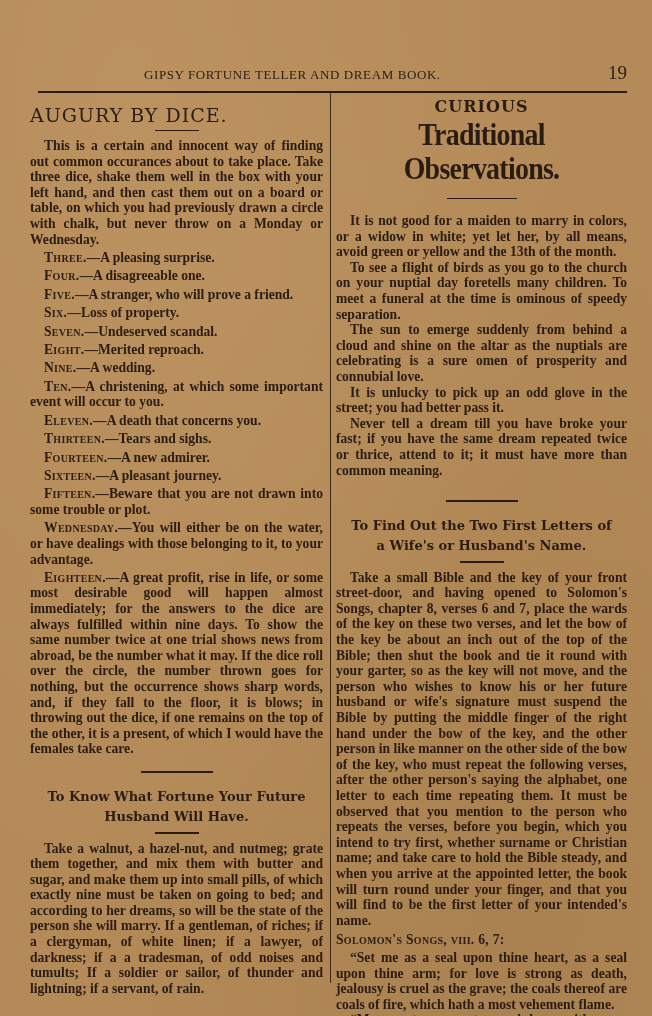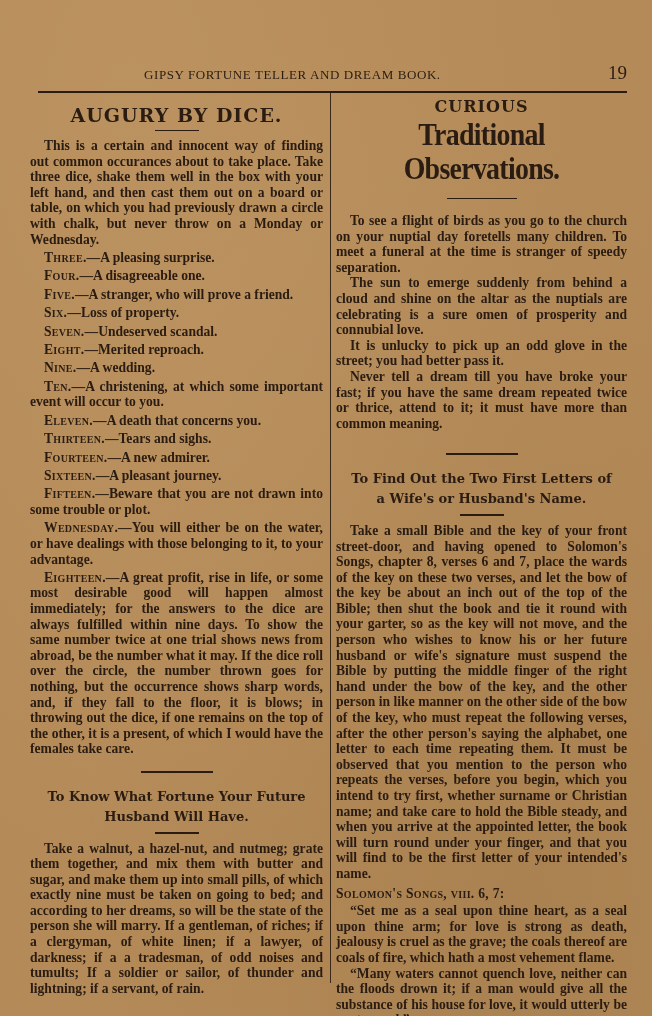--- a/index.html
+++ b/index.html
@@ -15,21 +15,21 @@
   }
   .page{position:absolute;left:0;top:0;width:652px;height:1016px;}
   .running-head{position:absolute;left:38px;top:60px;width:589px;height:26px;}
   .running-title{position:absolute;left:106px;top:7px;font-size:13px;letter-spacing:0.6px;font-family:"Liberation Serif",serif;}
   .page-number{position:absolute;right:0;top:2px;font-size:19px;font-family:"Liberation Serif",serif;}
   .head-rule{position:absolute;left:38px;top:91px;width:589px;height:2px;background:#2a1c12;}
   .col-rule{position:absolute;left:330px;top:93px;width:1px;height:890px;background:#3a2818;}
   .col{position:absolute;top:96px;font-family:"Liberation Serif",serif;font-size:13.6px;line-height:15.6px;text-align:justify;}
   .col-left{left:30px;width:293px;}
   .col-right{left:336px;width:291px;}
-  .h-big{text-align:center;font-family:"DejaVu Serif",serif;font-weight:bold;font-size:19px;letter-spacing:1px;margin:12px 0 6px 0;}
+  .h-big{text-align:left;font-family:"DejaVu Serif",serif;font-weight:normal;font-size:19px;letter-spacing:1px;margin:12px 0 6px 0;}
   .h-curious{text-align:center;font-family:"DejaVu Serif",serif;font-weight:bold;font-size:16px;letter-spacing:1px;margin:3px 0 0 0;}
   .h-trad{text-align:center;font-family:"Liberation Serif",serif;font-weight:bold;font-size:31px;letter-spacing:-0.8px;transform:scaleX(0.9);margin:3px 0 0 0;line-height:34px;}
   .h-sub{text-align:center;font-family:"DejaVu Serif",serif;font-weight:bold;font-size:13px;line-height:20px;margin:0;}
   .short-rule{width:44px;height:1.5px;background:#2a1c12;margin:5px auto 7px auto;}
   .sec-rule{width:72px;height:2px;background:#2a1c12;margin:14px auto 14px auto;}
   p{margin:0;text-indent:14px;font-weight:bold;}
   p.item{margin-top:2.8px;}
   .sc{font-variant:small-caps;letter-spacing:0.3px;}
   .verse-head{margin:4px 0 2px 0;text-indent:0;}
 </style>
@@ -72,21 +72,22 @@
     <div class="h-sub">To Know What Fortune Your Future Husband Will Have.</div>
     <div class="short-rule"></div>
     <p>Take a walnut, a hazel-nut, and nutmeg; grate them together, and mix them with butter and sugar, and make them up into small pills, of which exactly nine must be taken on going to bed; and according to her dreams, so will be the state of the person she will marry. If a gentleman, of riches; if a clergyman, of white linen; if a lawyer, of darkness; if a a tradesman, of odd noises and tumults; If a soldier or sailor, of thunder and lightning; if a servant, of rain.</p>
   </div>
 
   <div class="col col-right">
     <div class="h-curious">CURIOUS</div>
     <div class="h-trad">Traditional Observations.</div>
     <div class="short-rule" style="width:70px;margin:12px auto 14px auto;"></div>
     <div id="obs-list">
-        <p>To see a flight of birds as you go to the church on your nuptial day foretells many children. To meet a funeral at the time is stranger of speedy separation.</p>
+        <p>It is not good for a maiden to marry in colors, or a widow in white; yet let her, by all means, avoid green or yellow and the 13th of the month.</p>
+        <p>To see a flight of birds as you go to the church on your nuptial day foretells many children. To meet a funeral at the time is ominous of speedy separation.</p>
         <p>The sun to emerge suddenly from behind a cloud and shine on the altar as the nuptials are celebrating is a sure omen of prosperity and connubial love.</p>
         <p>It is unlucky to pick up an odd glove in the street; you had better pass it.</p>
         <p>Never tell a dream till you have broke your fast; if you have the same dream repeated twice or thrice, attend to it; it must have more than common meaning.</p>
       </div>
 
     <div class="sec-rule" style="margin:22px auto 14px auto;"></div>
     <div class="h-sub">To Find Out the Two First Letters of</div>
     <div class="h-sub">a Wife's or Husband's Name.</div>
     <div class="short-rule"></div>
     <p>Take a small Bible and the key of your front street-door, and having opened to Solomon's Songs, chapter 8, verses 6 and 7, place the wards of the key on these two verses, and let the bow of the key be about an inch out of the top of the Bible; then shut the book and tie it round with your garter, so as the key will not move, and the person who wishes to know his or her future husband or wife's signature must suspend the Bible by putting the middle finger of the right hand under the bow of the key, and the other person in like manner on the other side of the bow of the key, who must repeat the following verses, after the other person's saying the alphabet, one letter to each time repeating them. It must be observed that you mention to the person who repeats the verses, before you begin, which you intend to try first, whether surname or Christian name; and take care to hold the Bible steady, and when you arrive at the appointed letter, the book will turn round under your finger, and that you will find to be the first letter of your intended's name.</p>

